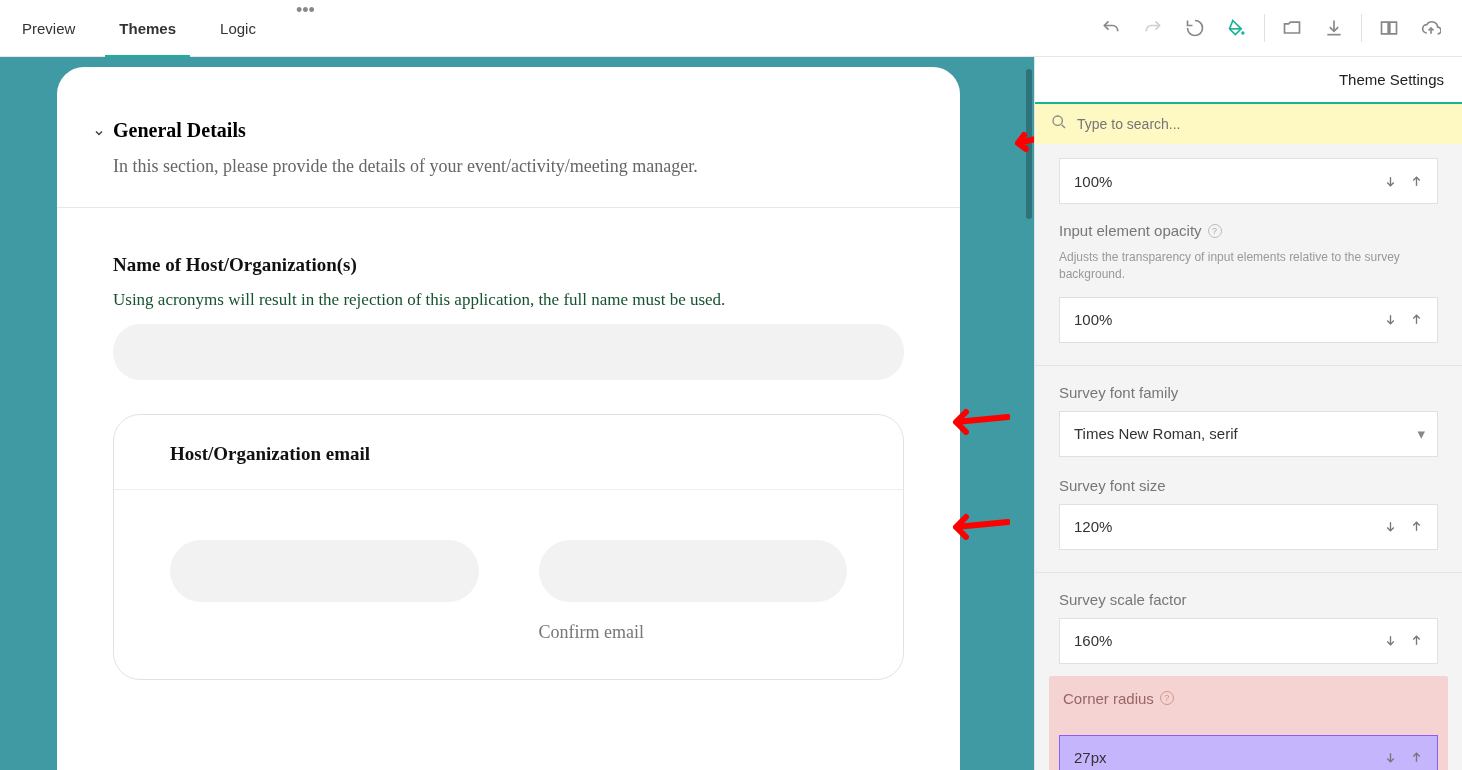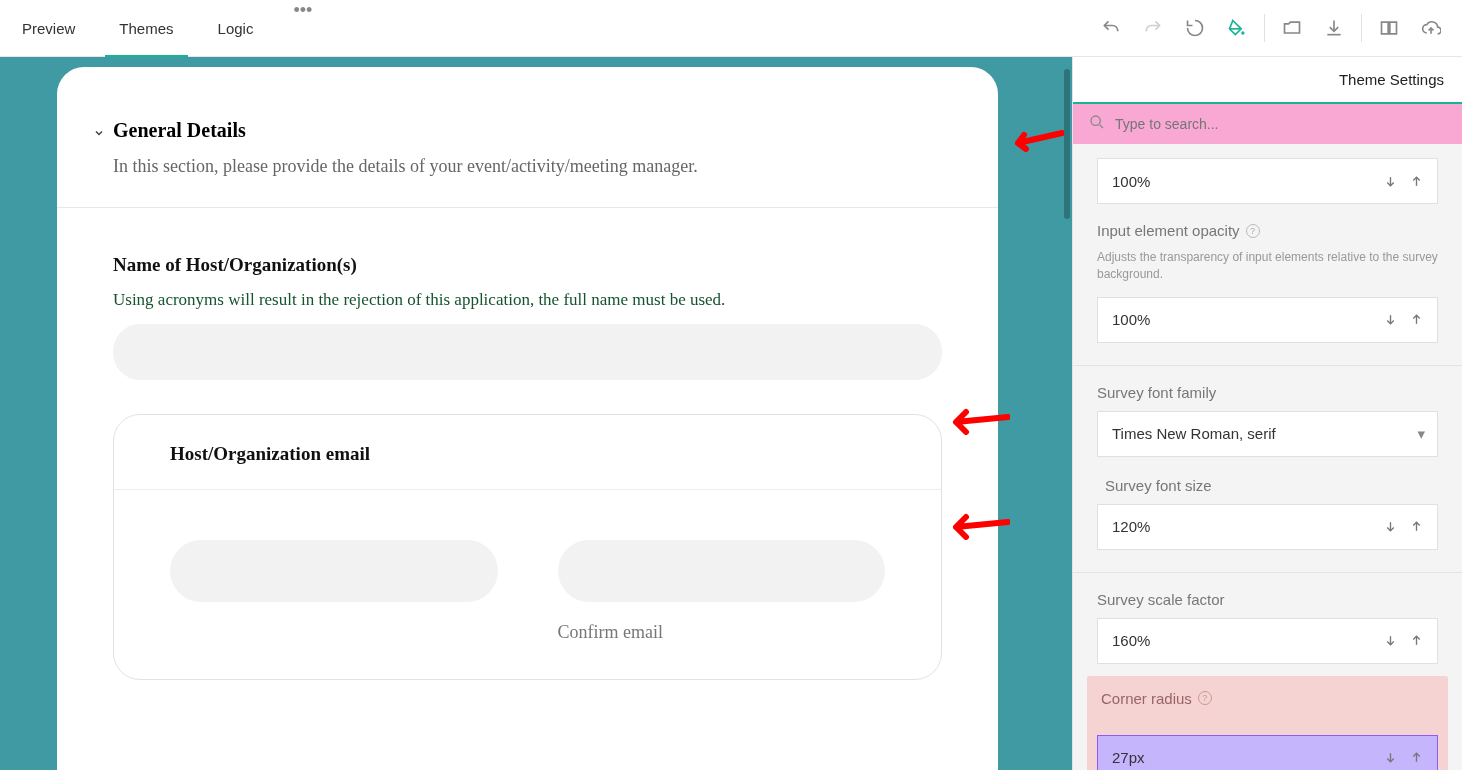--- a/index.html
+++ b/index.html
@@ -27,21 +27,21 @@
     padding: 0 22px;
     display: flex;
     align-items: center;
     height: 100%;
     font-size: 15px;
     color: #333;
     cursor: pointer;
     position: relative;
   }
   .tab.active {
-    font-weight: 400;
+    font-weight: 700;
   }
   .tab.active::after {
     content: "";
     position: absolute;
     bottom: -1px;
     left: 8px;
     right: 8px;
     height: 2px;
     background: #1ab394;
   }
@@ -190,41 +190,41 @@
     margin-bottom: 20px;
   }
   .pill-label {
     font-family: "Times New Roman", Georgia, serif;
     font-size: 18px;
     color: #777;
   }
 
   
   .right-panel {
-    width: 390px;
+    width: 428px;
     border-left: 1px solid #e2e2e2;
     display: flex;
     flex-direction: column;
     background: #fff;
   }
   .rp-title {
     text-align: right;
     padding: 14px 18px 14px 10px;
     font-size: 15px;
     color: #222;
     border-bottom: 2px solid #1ab394;
   }
   .rp-accent {
     height: 0px;
   }
   .rp-search {
     display: flex;
     align-items: center;
     padding: 10px 16px;
-    background: #f9a8d4;
+    background: #fef9c3;
   }
   .rp-search input {
     border: none;
     background: transparent;
     font-size: 14px;
     color: #666;
     flex: 1;
     outline: none;
     margin-left: 10px;
   }
@@ -482,21 +482,21 @@
             </span>
         </div>
       </div>
 
       <div class="rp-group">
         <div class="rp-label">Survey font family</div>
         <div class="rp-select">
           <span class="val">Times New Roman, serif</span>
           <span class="caret">▾</span>
         </div>
-        <div class="rp-label" style="margin-top:20px;margin-left:8px;">Survey font size</div>
+        <div class="rp-label" style="margin-top:20px;">Survey font size</div>
         <div class="rp-control">
           <span class="val">120%</span>
           <span class="spin">
               <svg viewBox="0 0 24 24" fill="none" stroke="currentColor" stroke-width="2.5">
                 <path d="M12 4v16"></path>
                 <path d="M6 14l6 6 6-6"></path>
               </svg>
             </span>
           <span class="spin">
               <svg viewBox="0 0 24 24" fill="none" stroke="currentColor" stroke-width="2.5">

